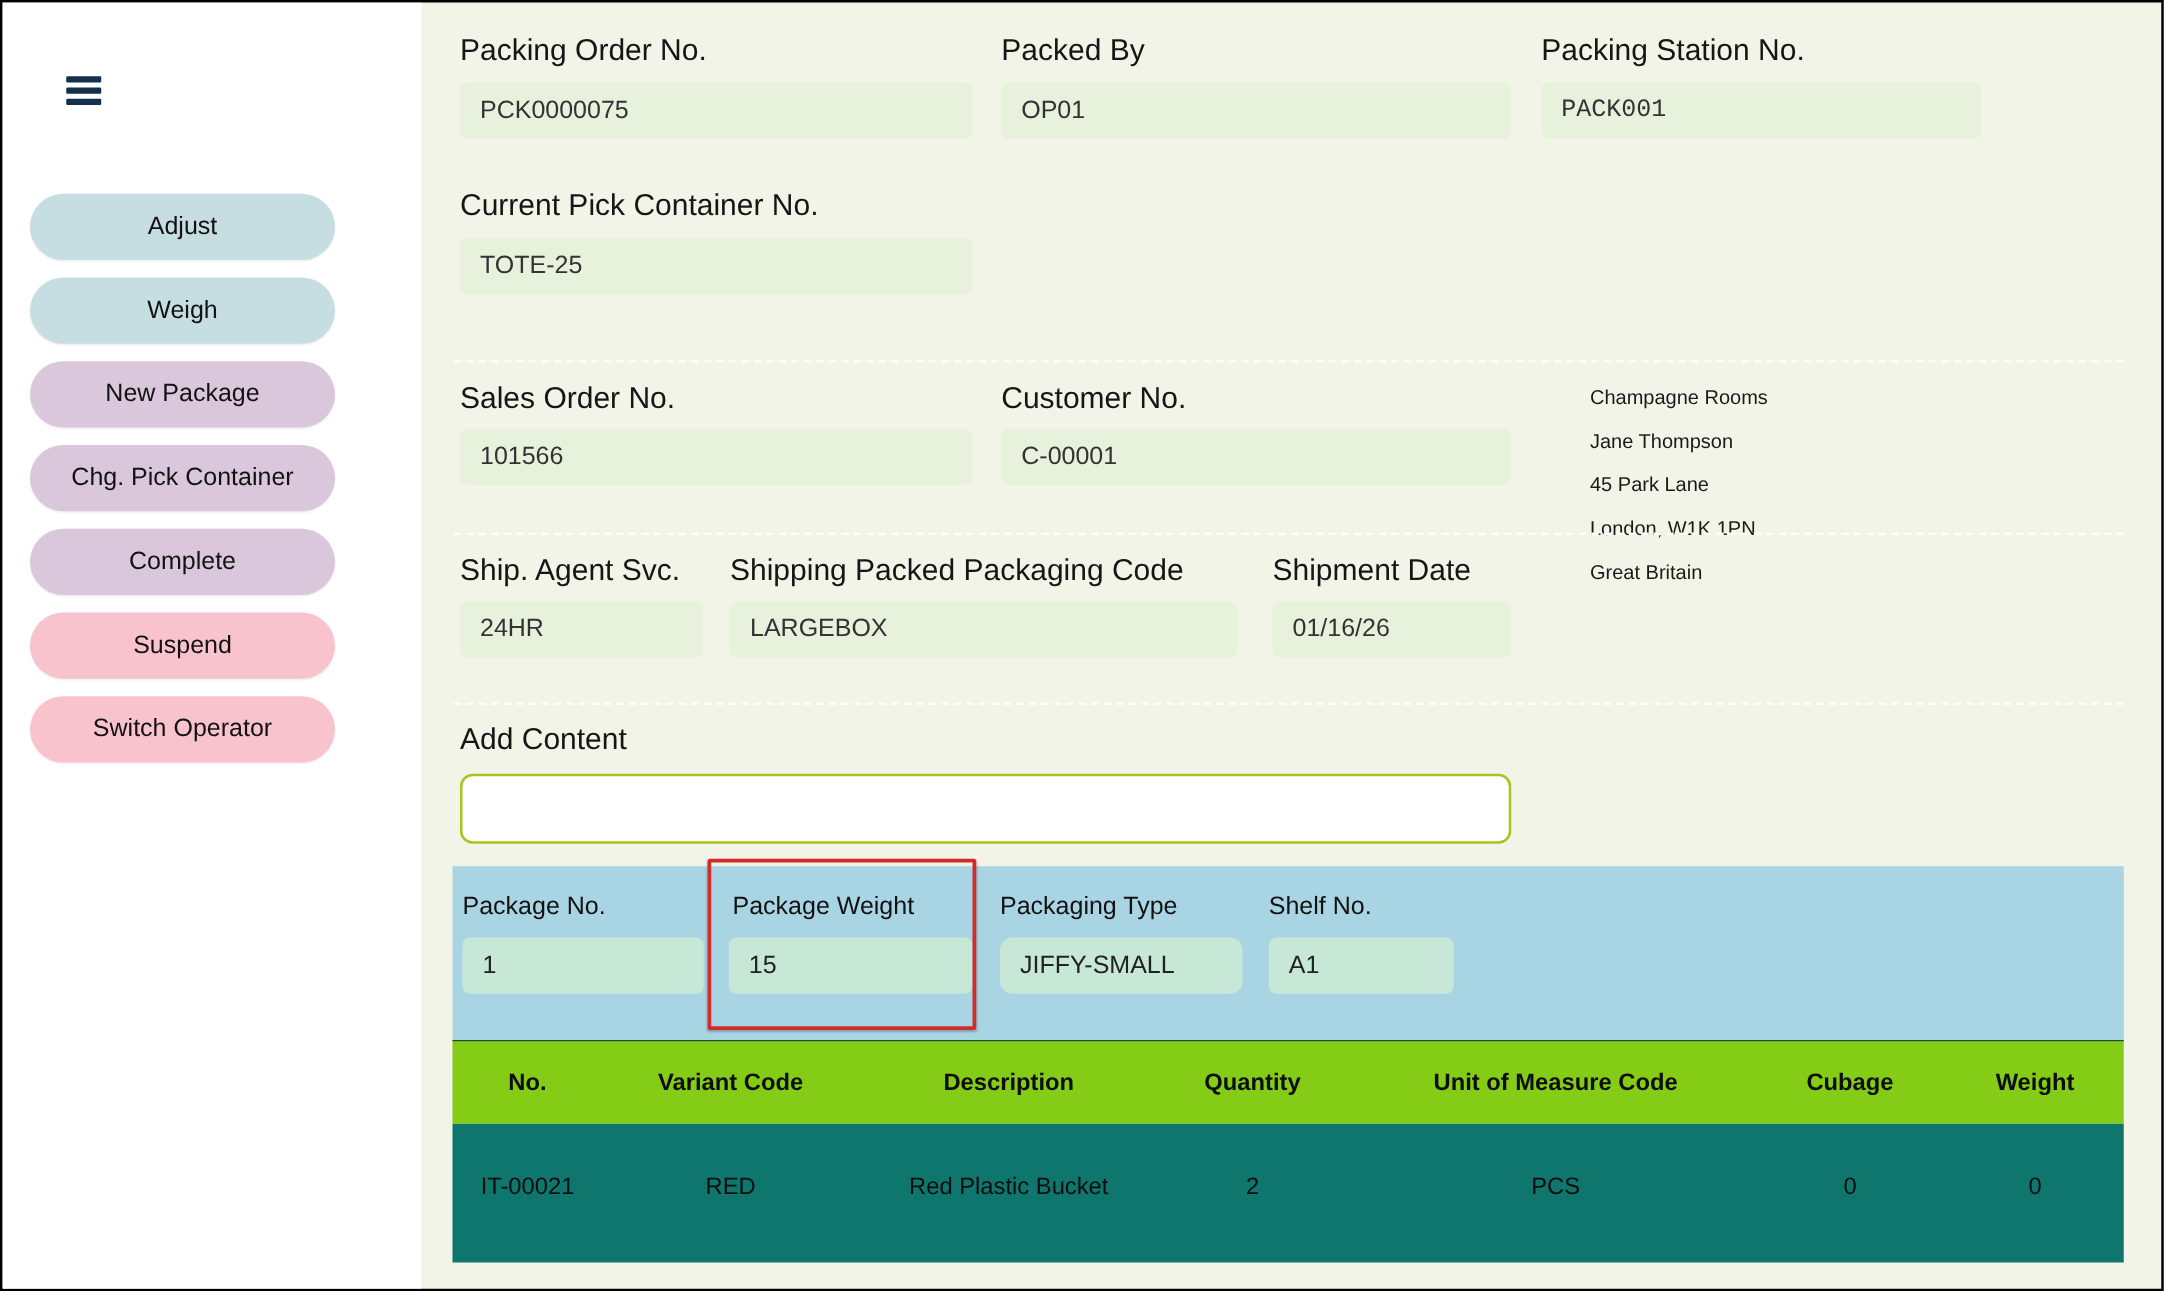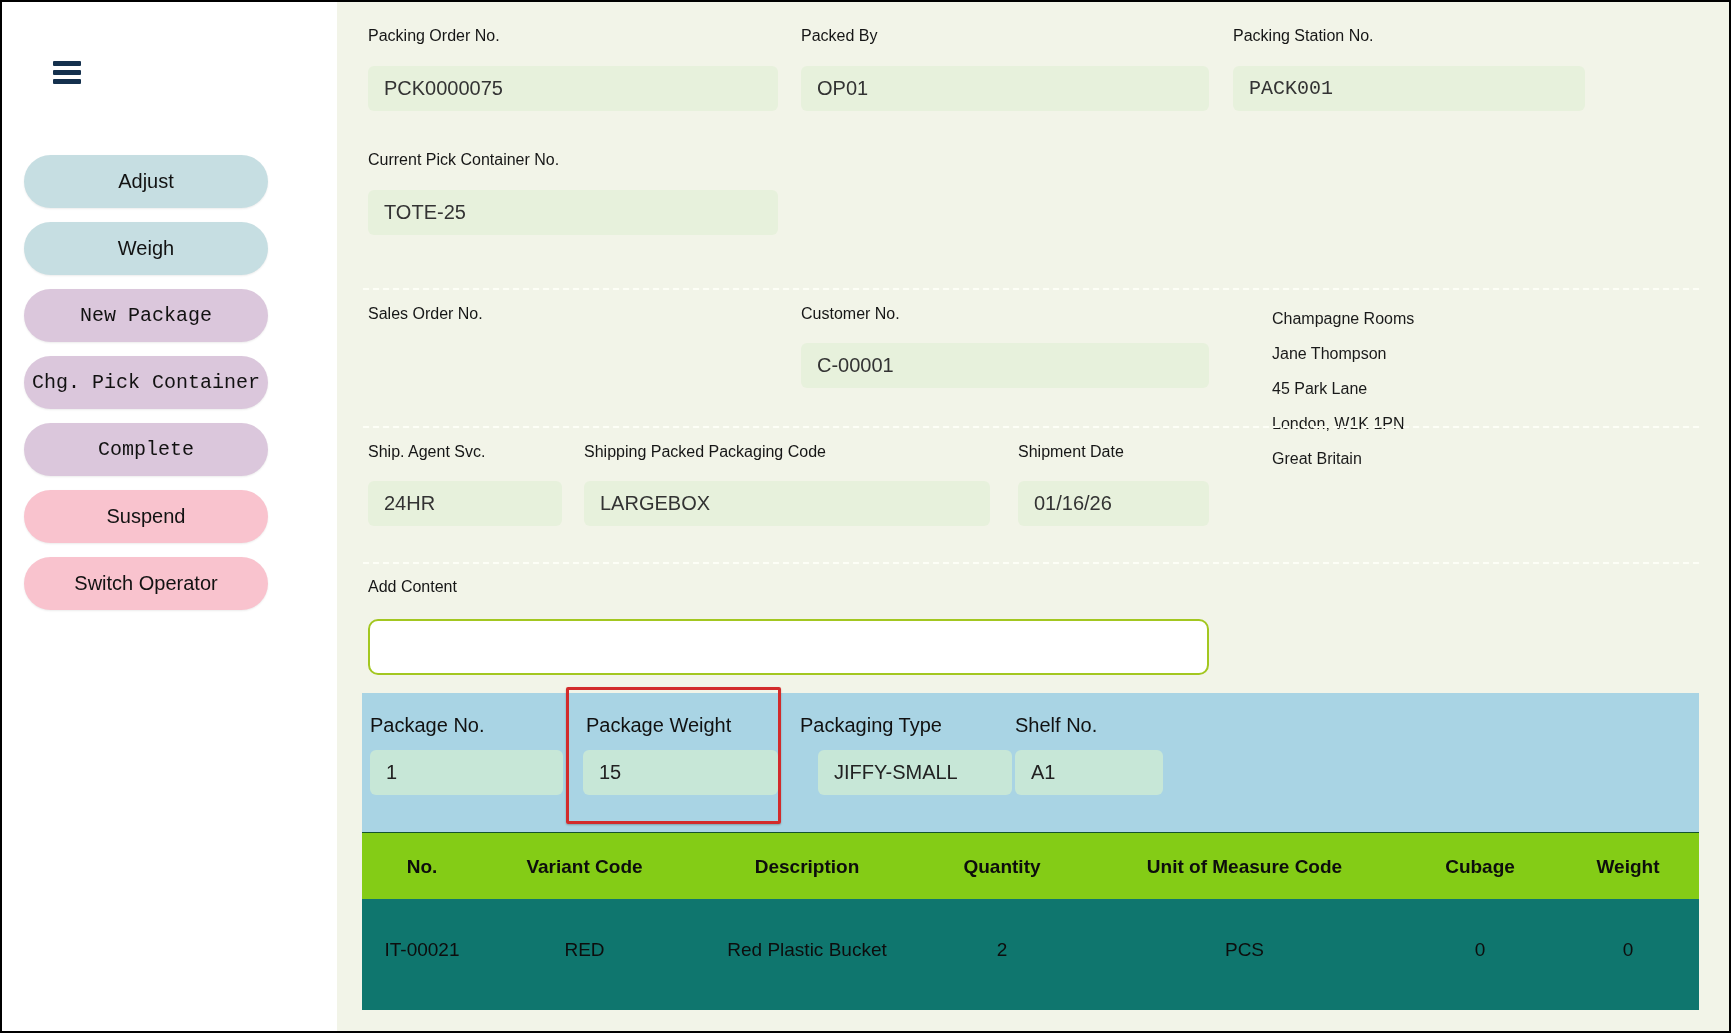--- a/index.html
+++ b/index.html
@@ -18,24 +18,24 @@
   .hamburger .bar { width:28px; height:5px; background:#14304d; border-radius:1px; margin-bottom:4px; }
   .btn-stack { position:absolute; left:22px; top:153px; width:244px; display:flex; flex-direction:column; gap:14px; }
   .pill {
     height:53px; border-radius:27px; border:none; width:244px;
     font-family:"Liberation Sans",sans-serif; font-size:20px; color:#121212;
     display:flex; align-items:center; justify-content:center; cursor:pointer;
     box-shadow:0 1px 2px rgba(0,0,0,0.08);
     text-align:center;
   }
   .pill.blue  { background:#c6dee2; }
-  .pill.mauve { background:#dbc7dc;font-family:Liberation Mono, monospace; }
+  .pill.mauve { background:#dbc7dc; }
   .pill.pink  { background:#f9c3ce; }
   
-  .lbl { position:absolute; font-size:16px; color:#161616; white-space:nowrap; }
+  .lbl { position:absolute; font-size:24px; color:#161616; white-space:nowrap; }
   .fld {
     position:absolute; height:45px; background:#e7f1dc; border-radius:6px;
     font-size:20px; color:#333; line-height:45px; padding-left:16px; white-space:nowrap;
   }
   .divider { position:absolute; left:361px; width:1336px; border-top:2px dashed #fdfef6; }
   .addr { position:absolute; left:1270px; top:299px; font-size:16px; color:#1a1a1a; line-height:35px; }
   .add-content {
     position:absolute; left:366px; top:617px; width:841px; height:56px;
     background:#ffffff; border:2px solid #a3c720; border-radius:10px;
     font-size:20px; color:#333; padding:0 16px; outline:none;
@@ -105,20 +105,21 @@
 
   <div class="lbl" style="left:1231px; top:25px;">Packing Station No.</div>
   <div class="fld" style="left:1231px; top:64px; width:352px;font-family:Liberation Mono, monospace;">PACK001</div>
 
   <div class="lbl" style="left:366px; top:149px;">Current Pick Container No.</div>
   <div class="fld" style="left:366px; top:188px; width:410px;">TOTE-25</div>
 
   <div class="divider" style="top:286px;"></div>
 
   <div class="lbl" style="left:366px; top:303px;">Sales Order No.</div>
+  <div class="fld" style="left:366px; top:341px; width:410px;">101566</div>
 
   <div class="lbl" style="left:799px; top:303px;">Customer No.</div>
   <div class="fld" style="left:799px; top:341px; width:408px;">C-00001</div>
 
   <div class="addr">
     <div>Champagne Rooms</div>
     <div>Jane Thompson</div>
     <div>45 Park Lane</div>
     <div>London, W1K 1PN</div>
     <div>Great Britain</div>
@@ -142,21 +143,21 @@
 
   <div class="pkg-panel">
     <div class="pkg-fields">
       <div class="pkg-lbl" style="left:8px;   top:21px;">Package No.</div>
       <div class="pkg-fld" style="left:8px;   top:57px; width:193px;">1</div>
 
       <div class="pkg-lbl" style="left:224px; top:21px;">Package Weight</div>
       <div class="pkg-fld" style="left:221px; top:57px; width:195px;">15</div>
 
       <div class="pkg-lbl" style="left:438px; top:21px;">Packaging Type</div>
-      <div class="pkg-fld" style="left:456px; top:57px; width:194px;">JIFFY-SMALL</div>
+      <div class="pkg-fld" style="left:438px; top:57px; width:194px;border-radius:10px;">JIFFY-SMALL</div>
 
       <div class="pkg-lbl" style="left:653px; top:21px;">Shelf No.</div>
       <div class="pkg-fld" style="left:653px; top:57px; width:148px;">A1</div>
     </div>
 
     <div class="tbl-head">
       <div class="hcell c-no">No.</div>
       <div class="hcell c-var">Variant Code</div>
       <div class="hcell c-desc">Description</div>
       <div class="hcell c-qty">Quantity</div>

